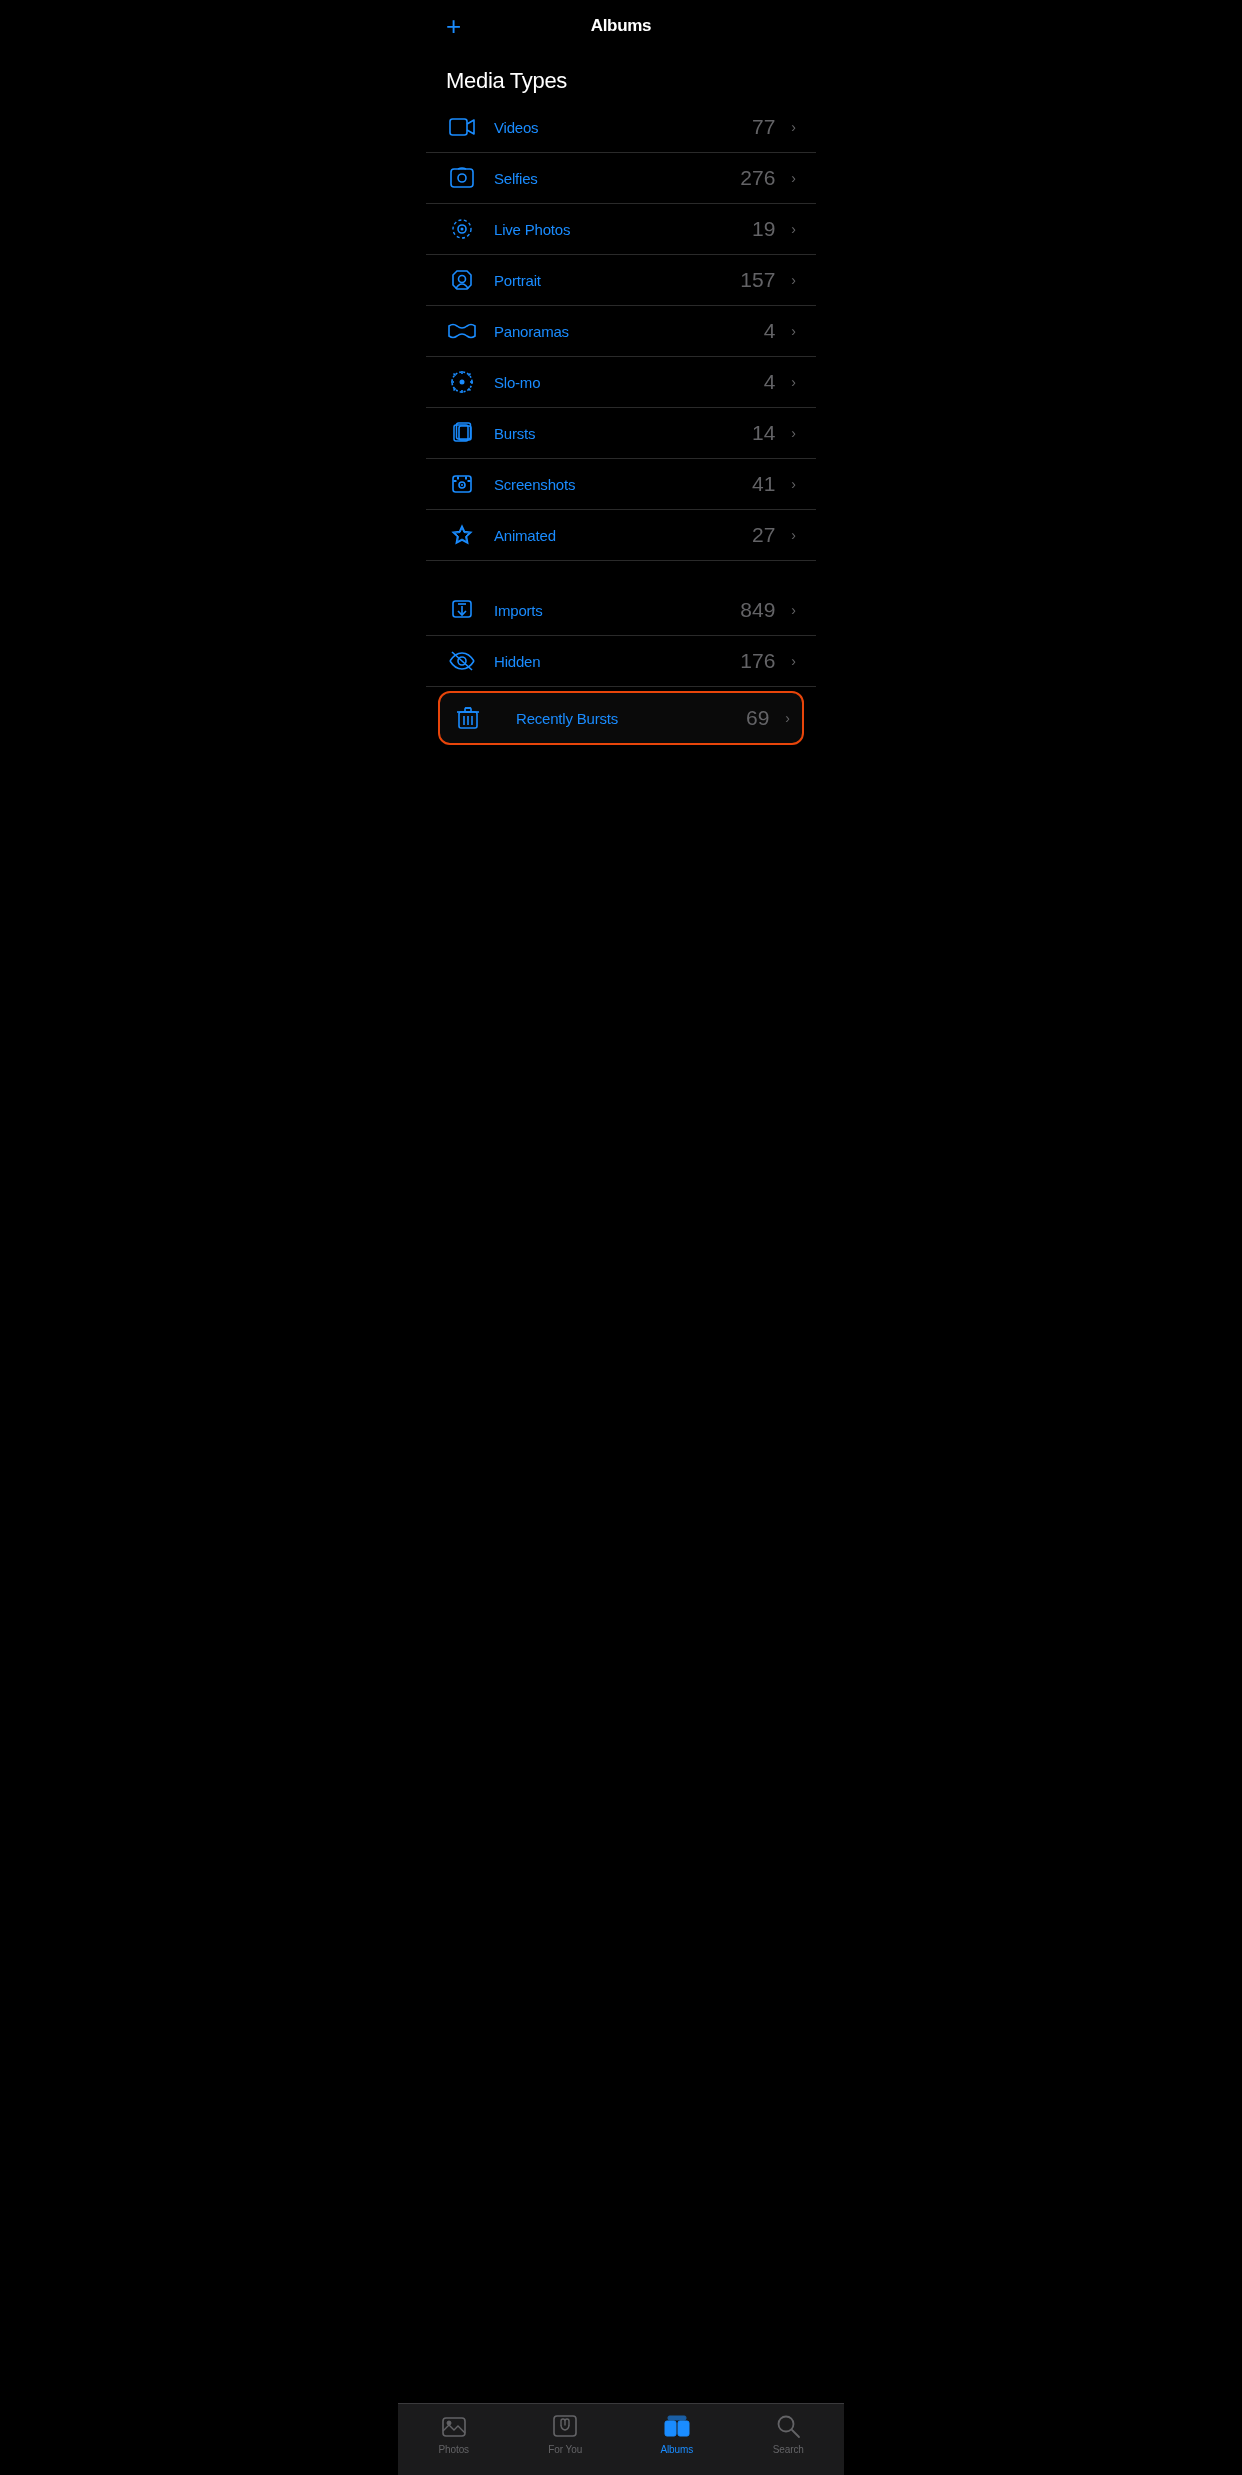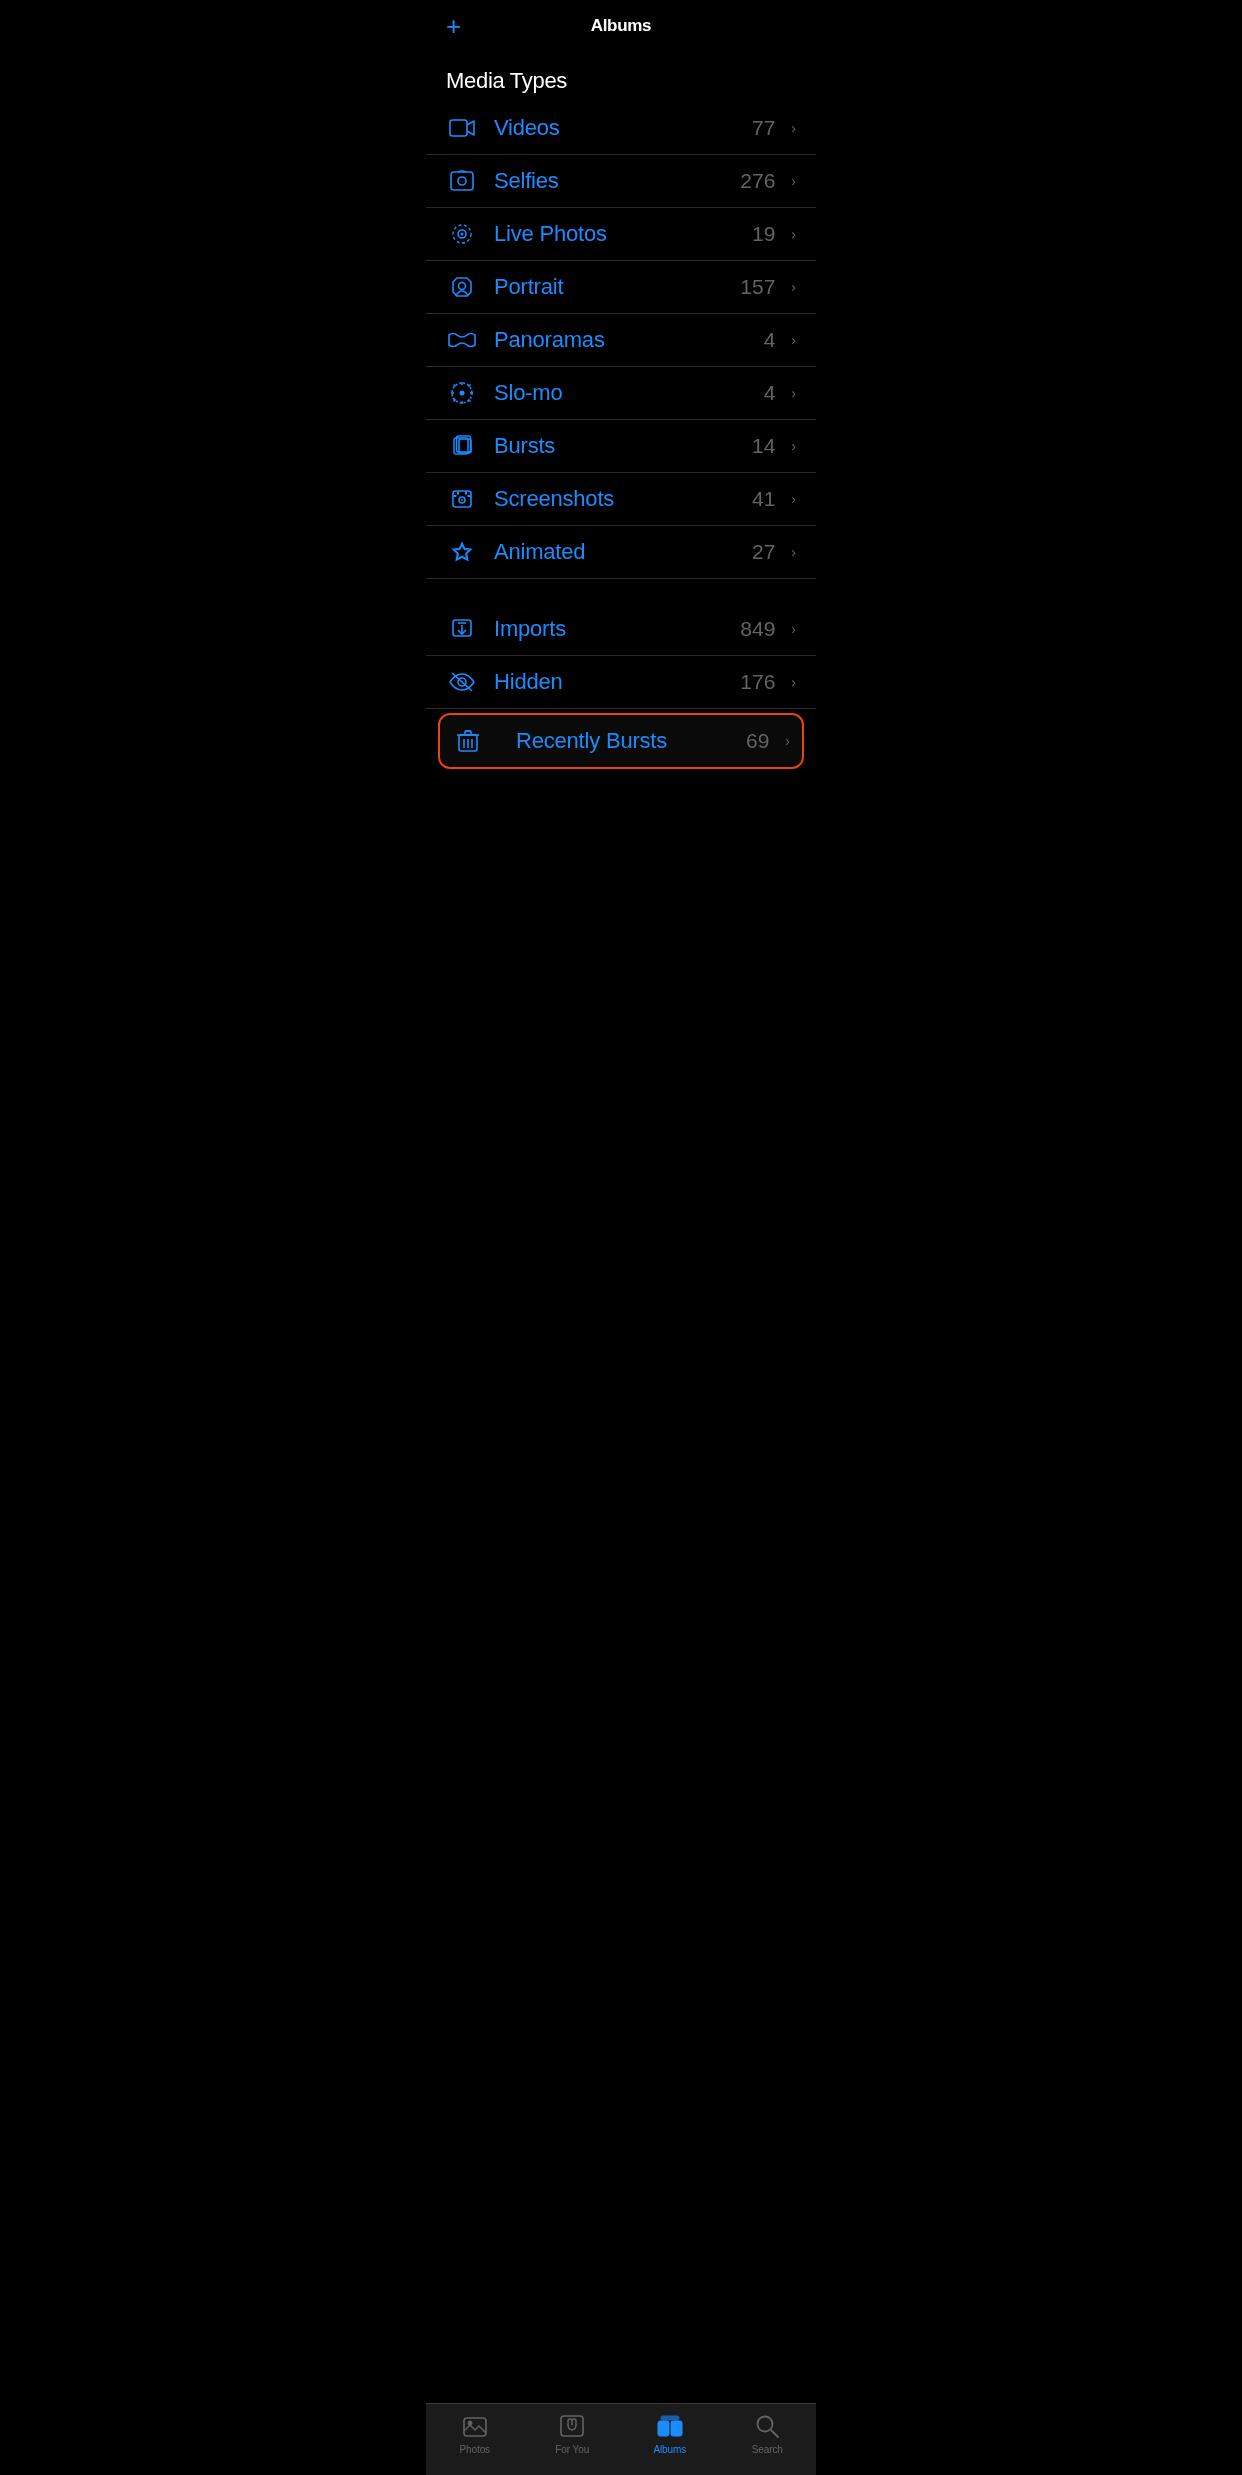--- a/index.html
+++ b/index.html
@@ -66,21 +66,21 @@
       width: 32px;
       display: flex;
       align-items: center;
       justify-content: center;
       margin-right: 16px;
       color: #1a8cff;
       flex-shrink: 0;
     }
     .row-label {
       flex: 1;
-      font-size: 22px;
+      font-size: 15px;
       color: #1a8cff;
       letter-spacing: -0.2px;
     }
     .row-count {
       font-size: 21px;
       color: #636366;
       margin-right: 16px;
     }
     .row-chevron {
       color: #636366;
@@ -100,21 +100,21 @@
     .section-spacer {
       height: 24px;
     }
 
     
     .tab-bar {
       position: fixed;
       bottom: 0;
       left: 50%;
       transform: translateX(-50%);
-      width: 390px;
+      width: 446px;
       background: rgba(28, 28, 30, 0.95);
       border-top: 0.5px solid #3a3a3c;
       display: flex;
       align-items: center;
       justify-content: space-around;
       padding: 8px 0 20px;
     }
     .tab-item {
       display: flex;
       flex-direction: column;

